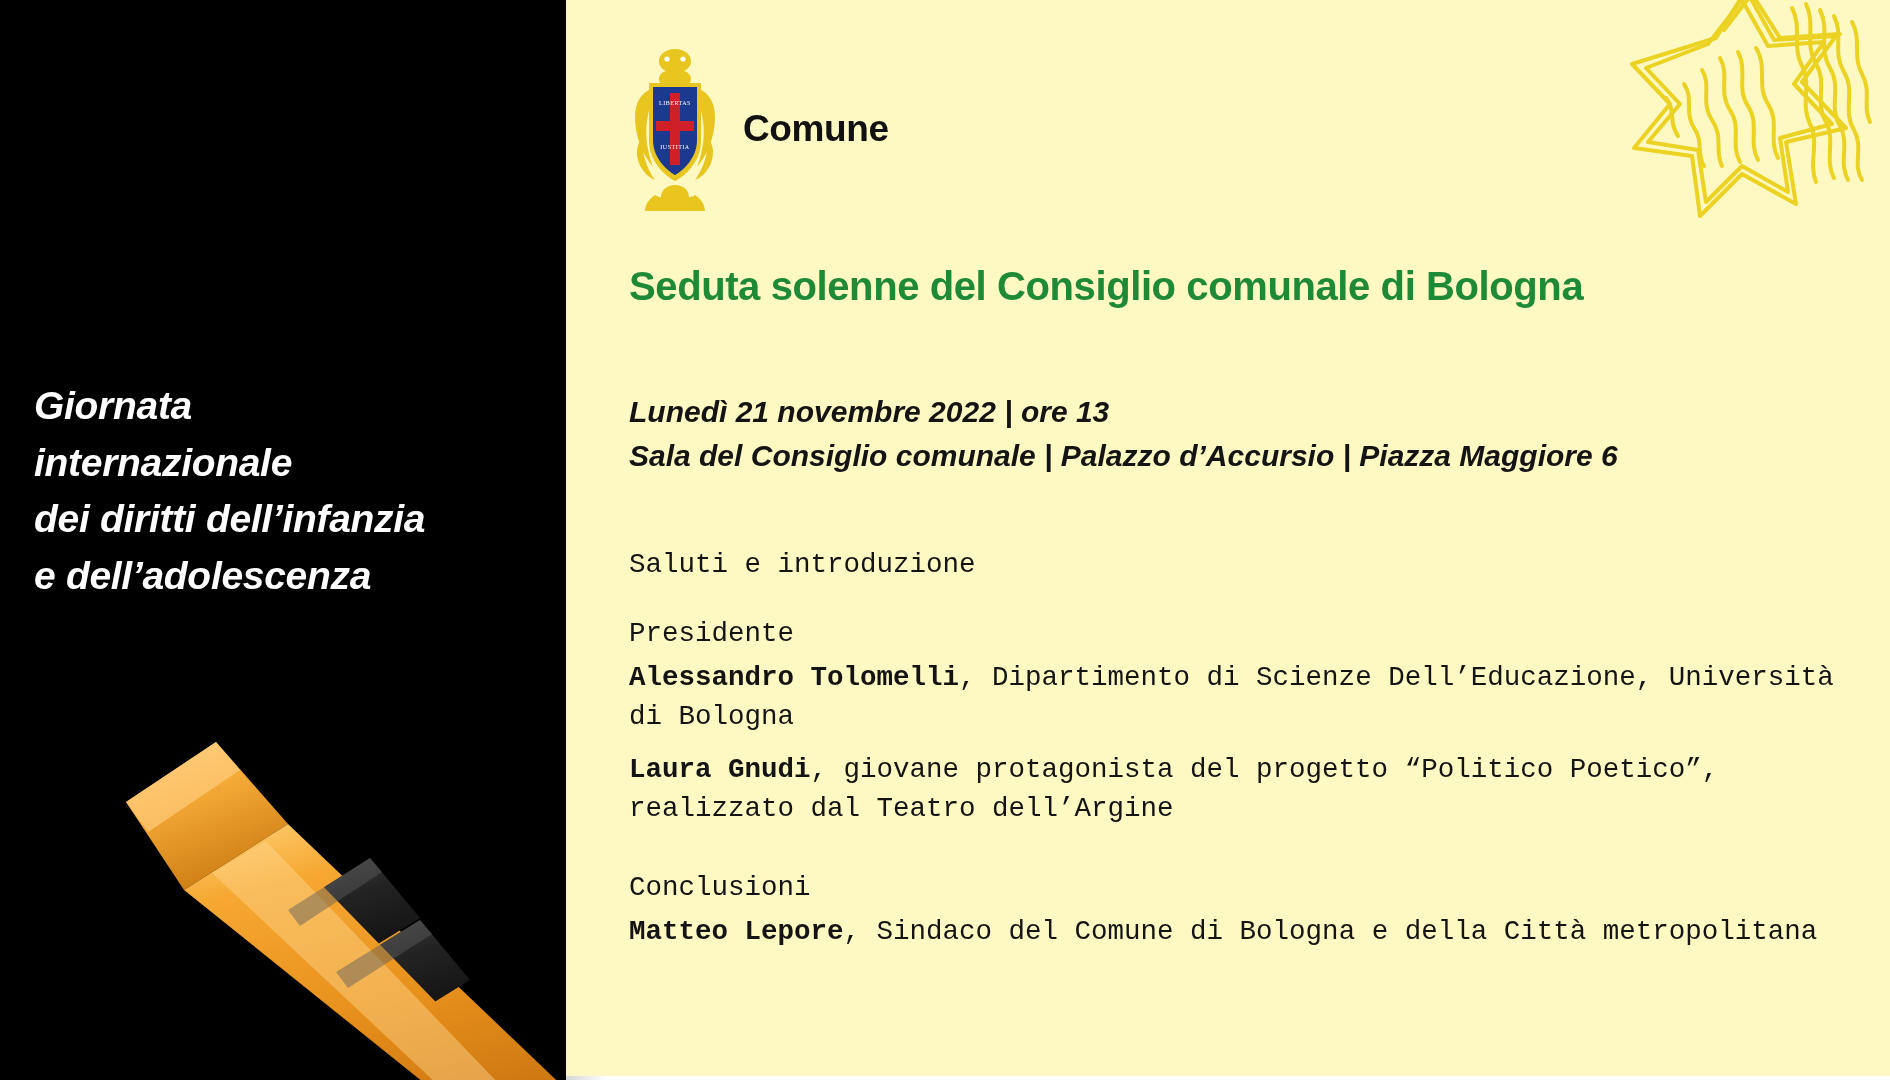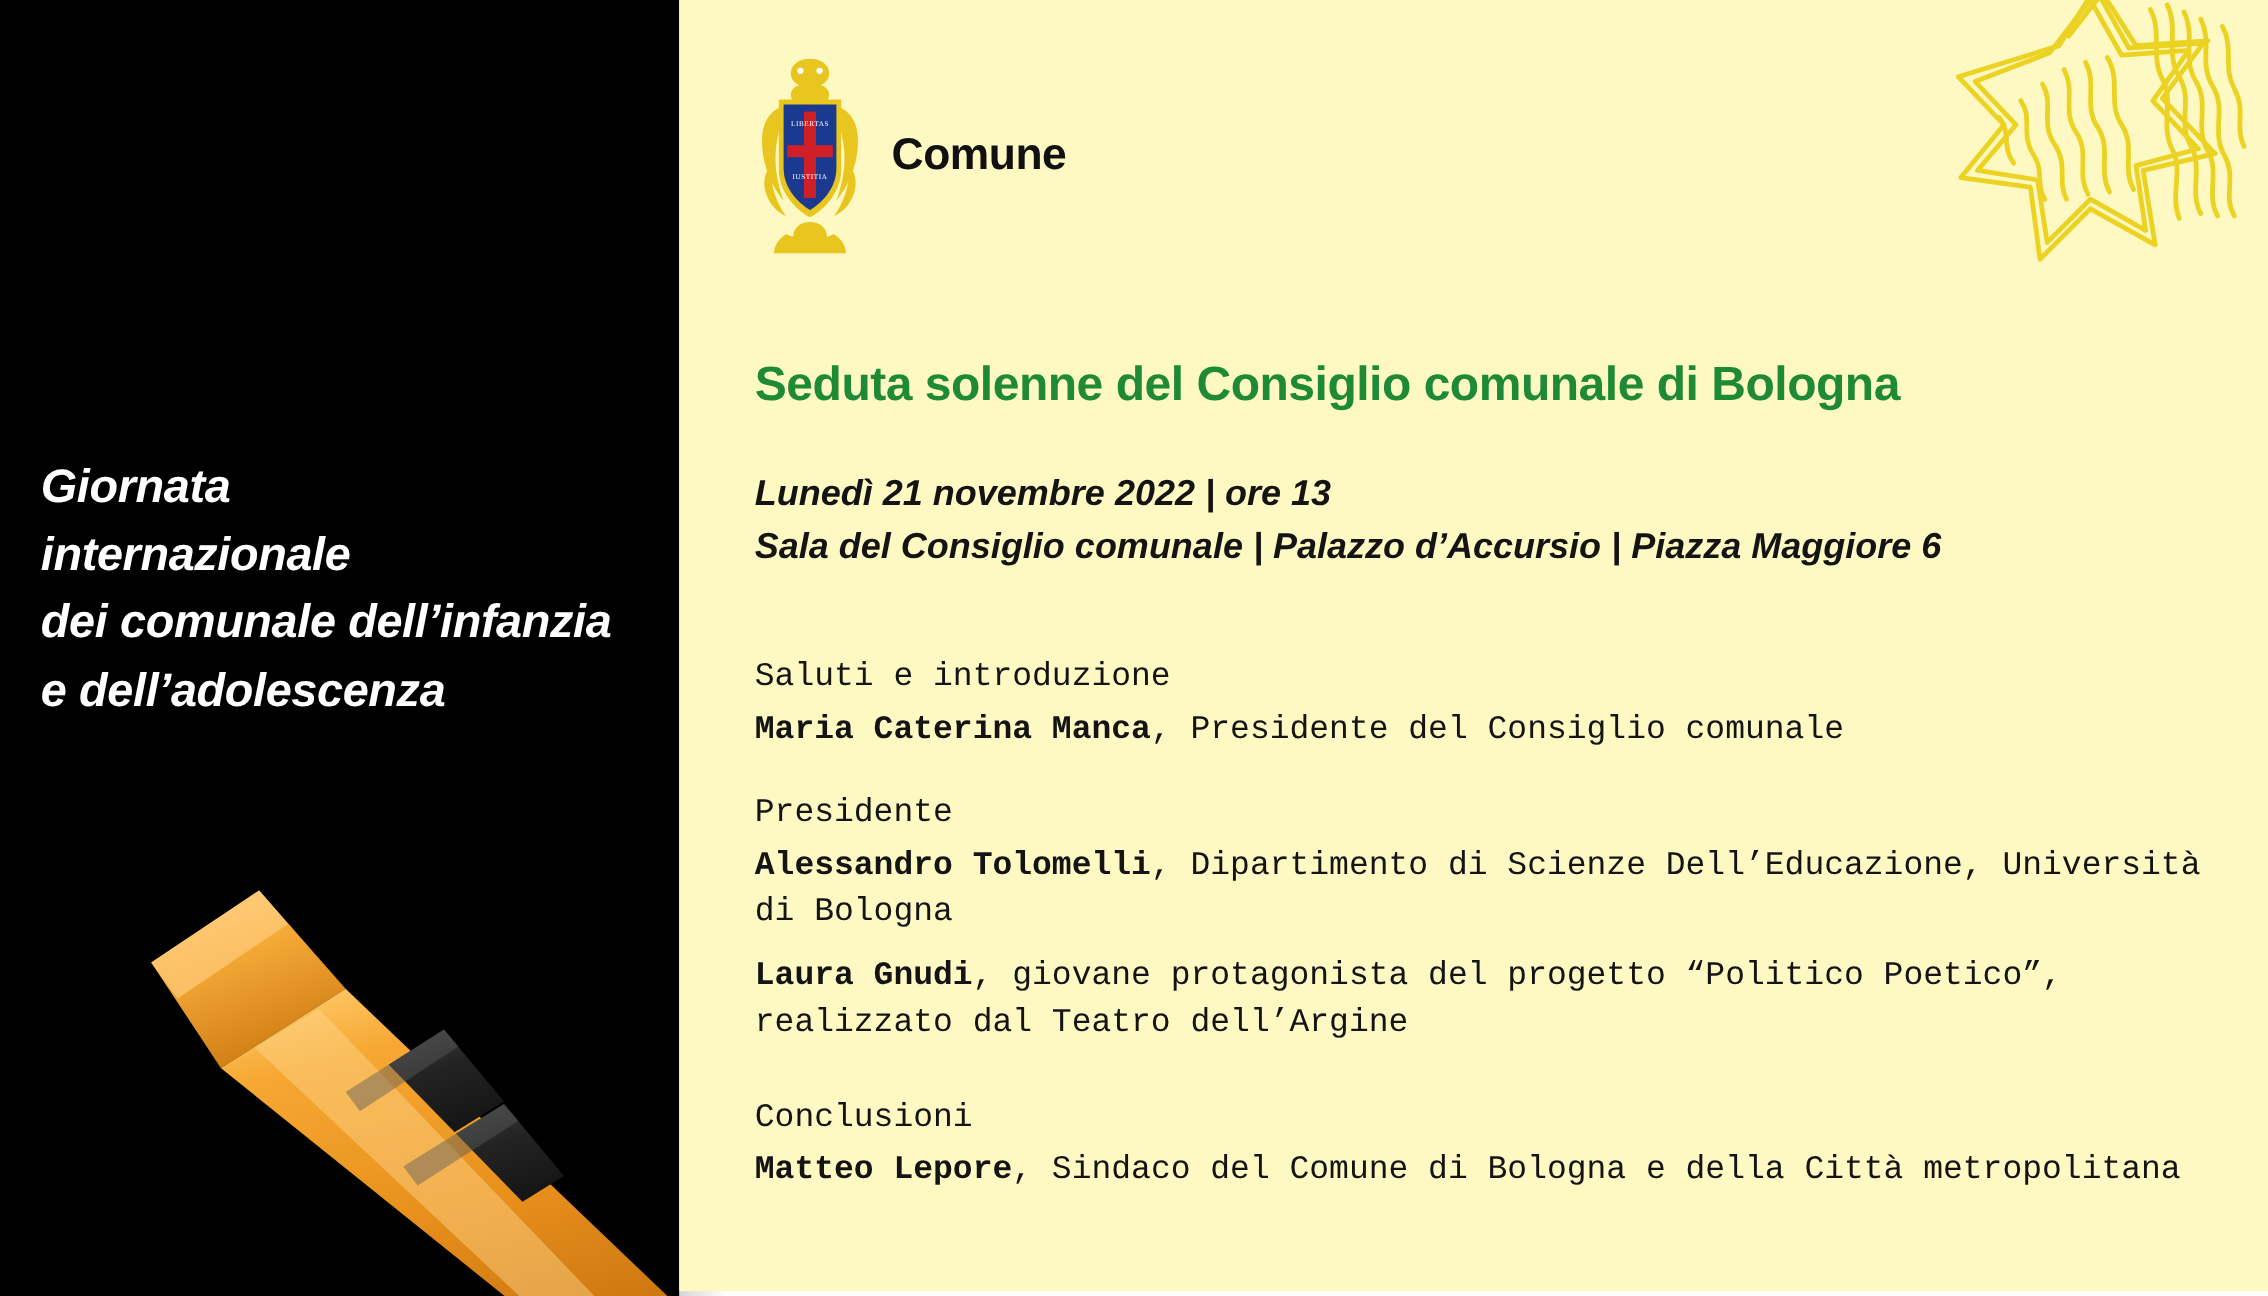--- a/index.html
+++ b/index.html
@@ -112,21 +112,21 @@
     top: -22px;
     width: 320px;
     height: 290px;
     pointer-events: none;
   }
 
   
   .headline {
     position: absolute;
     left: 63px;
-    top: 298px;
+    top: 264px;
     width: 1240px;
     color: #1f8a36;
     font-size: 40px;
     font-weight: bold;
     letter-spacing: -0.4px;
     white-space: nowrap;
   }
 
   
   .when-where {
@@ -165,21 +165,21 @@
 </head>
 <body>
 
 <div class="poster">
 
   <div class="left-panel">
 
     <div class="left-title">
       <span class="line">Giornata</span>
       <span class="line">internazionale</span>
-      <span class="line">dei comunale dell’infanzia</span>
+      <span class="line">dei diritti dell’infanzia</span>
       <span class="line">e dell’adolescenza</span>
     </div>
 
     <div class="crayon-wrap">
       <svg viewBox="0 0 560 420" width="560" height="420" xmlns="http://www.w3.org/2000/svg">
         <defs>
           <linearGradient id="crayonBody" x1="0" y1="0" x2="0.35" y2="1">
             <stop offset="0%" stop-color="#ffd27a"></stop>
             <stop offset="22%" stop-color="#f6a832"></stop>
             <stop offset="60%" stop-color="#e8911d"></stop>
@@ -283,23 +283,20 @@
 
     <div class="when-where">
       <div>Lunedì 21 novembre 2022 | ore 13</div>
       <div>Sala del Consiglio comunale | Palazzo d’Accursio | Piazza Maggiore 6</div>
     </div>
 
     <div class="program">
 
       <div class="prog-group">
         <div class="prog-label">Saluti e introduzione</div>
-        <div class="prog-entry">
-          <b>Maria Caterina Manca</b><span>, Presidente del Consiglio comunale</span>
-        </div>
       </div>
 
       <div class="prog-group">
         <div class="prog-label">Presidente</div>
         <div class="prog-entry">
           <b>Alessandro Tolomelli</b><span>, Dipartimento di Scienze Dell’Educazione, Università di Bologna</span>
         </div>
         <div class="prog-entry">
           <b>Laura Gnudi</b><span>, giovane protagonista del progetto “Politico Poetico”, realizzato dal Teatro dell’Argine</span>
         </div>

